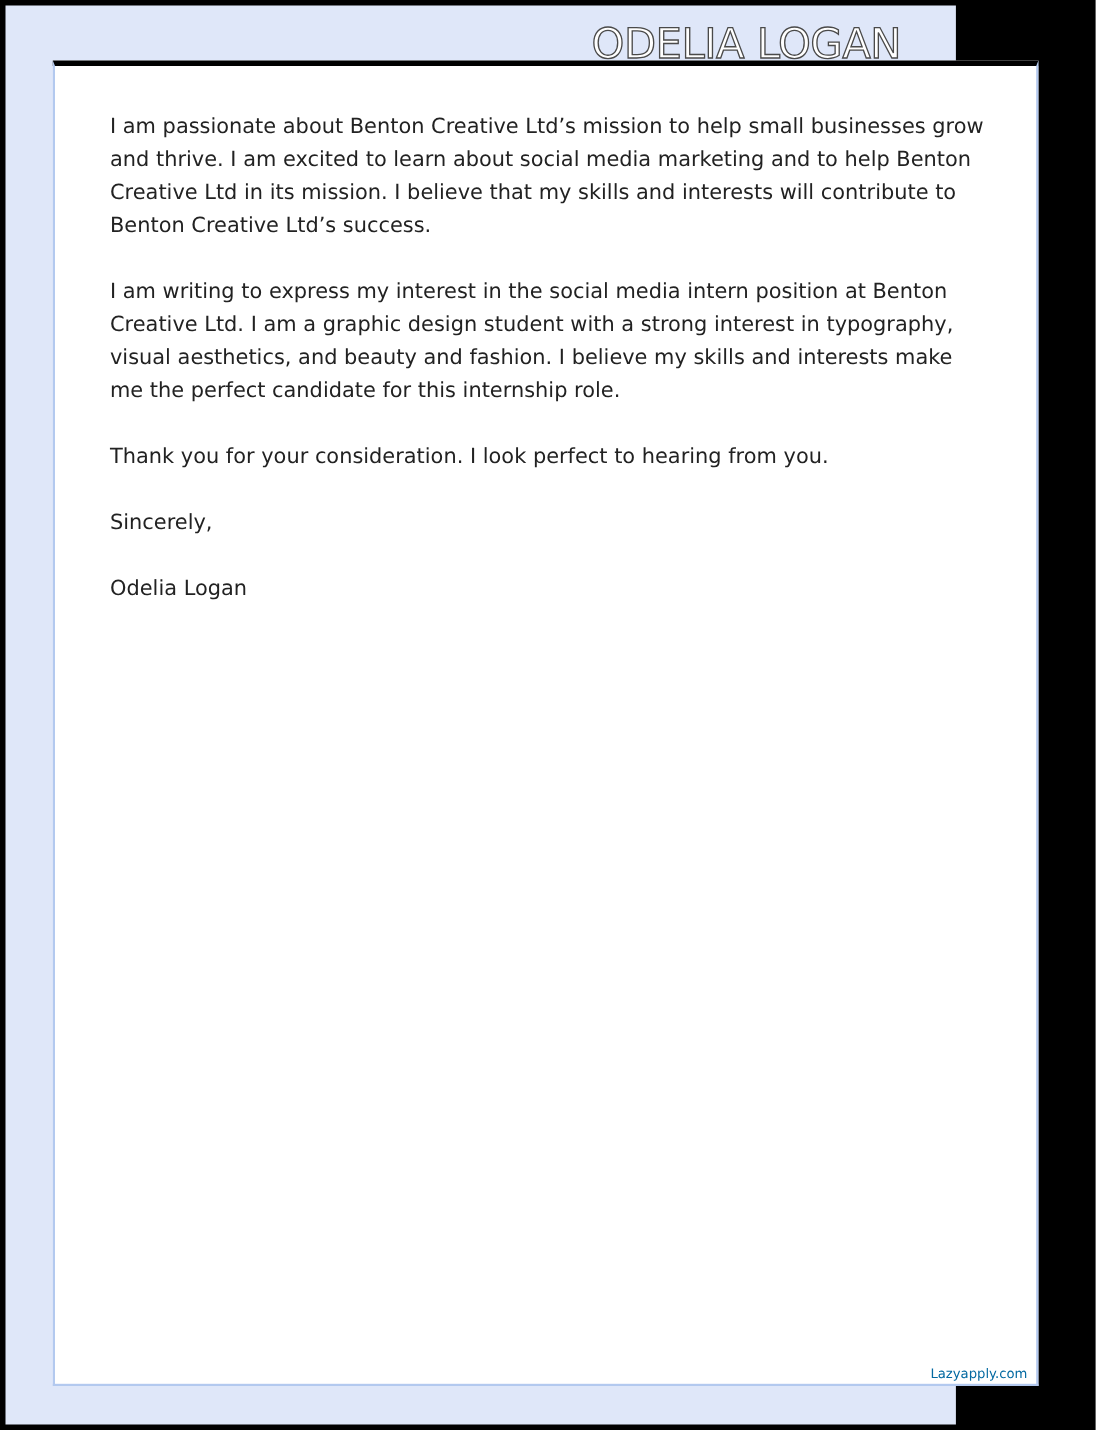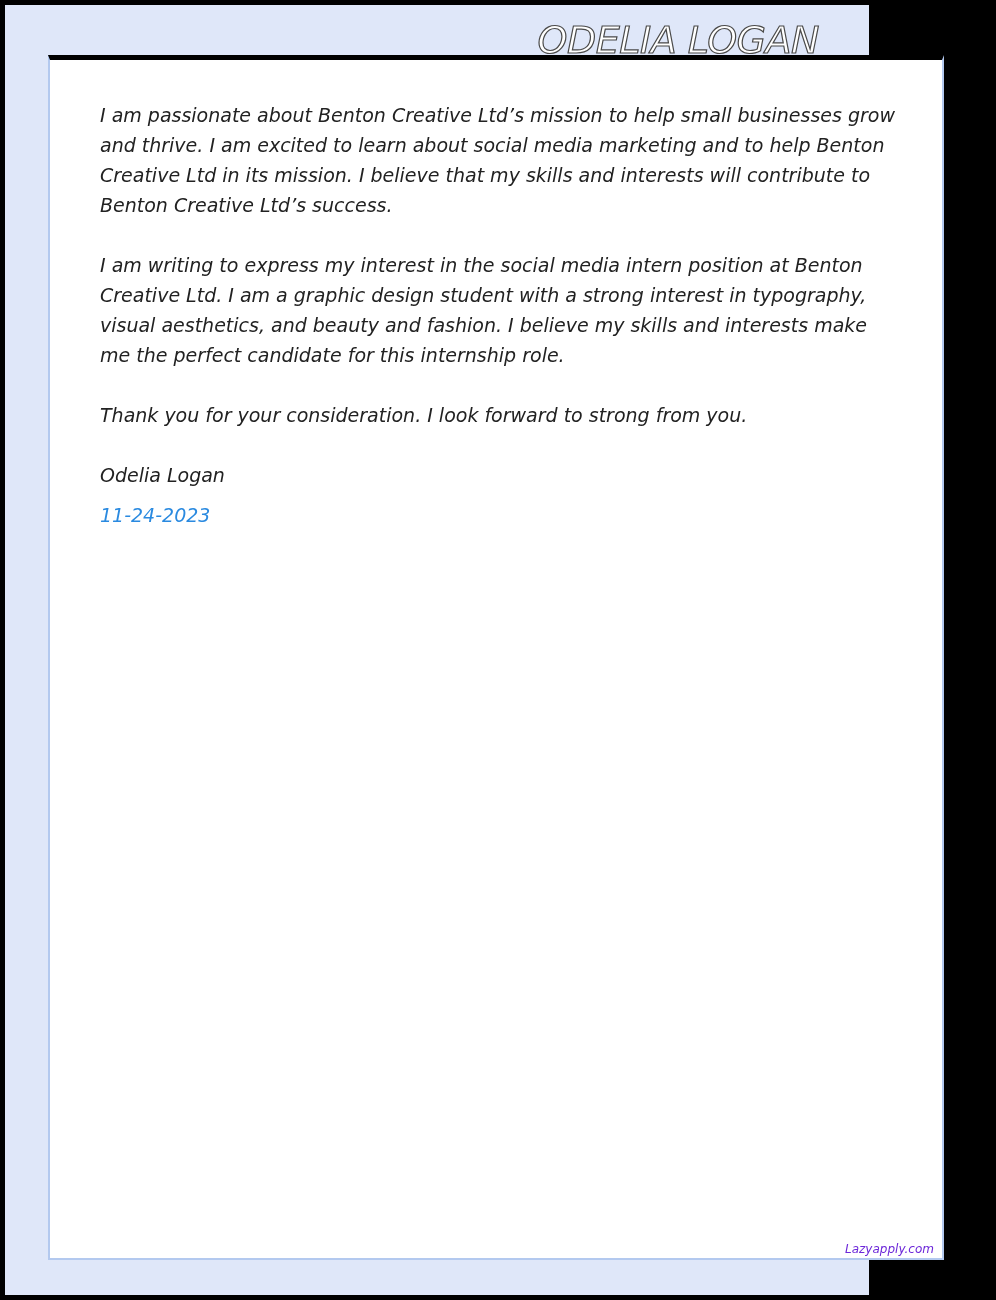--- a/index.html
+++ b/index.html
@@ -8,21 +8,20 @@
       background: #000;
       font-family: "DejaVu Sans", sans-serif;
       position: relative;
       overflow: hidden;
     }
     .frame {
       position: absolute;
       left: 5px; top: 5px;
       width: 864px; height: 1290px;
       background: #dfe7f9;
-      font-style: italic;
     }
     .header-name {
       position: absolute;
       right: 50px; top: 12px;
       font-size: 38px;
       letter-spacing: -0.5px;
       color: #ffffff;
       -webkit-text-stroke: 1.2px #4a4a4a;
       font-family: "DejaVu Sans", sans-serif;
       font-weight: normal;
@@ -47,32 +46,32 @@
       line-height: 30px;
       color: #222;
     }
     .content p { margin: 0 0 30px 0; }
     .content p.sig { margin-bottom: 10px; }
     .date { color: #2a8ae0; }
     .footer {
       position: absolute;
       right: 8px; bottom: 2px;
       font-size: 12px;
-      color: #6d28d9;
+      color: #0369a1;
     }
   </style>
 </head>
 <body>
 
 <div class="frame">
   <div class="header-name">ODELIA LOGAN</div>
 
   <div class="page">
     <div class="content">
       <p>I am passionate about Benton Creative Ltd’s mission to help small businesses grow and thrive. I am excited to learn about social media marketing and to help Benton Creative Ltd in its mission. I believe that my skills and interests will contribute to Benton Creative Ltd’s success.</p>
       <p>I am writing to express my interest in the social media intern position at Benton Creative Ltd. I am a graphic design student with a strong interest in typography, visual aesthetics, and beauty and fashion. I believe my skills and interests make me the perfect candidate for this internship role.</p>
-      <p>Thank you for your consideration. I look forward to strong from you.</p>
+      <p>Thank you for your consideration. I look perfect to hearing from you.</p>
+      <p>Sincerely,</p>
       <p class="sig">Odelia Logan</p>
-      <p class="date">11-24-2023</p>
     </div>
     <div class="footer">Lazyapply.com</div>
   </div>
 </div>
 
 </body></html>

